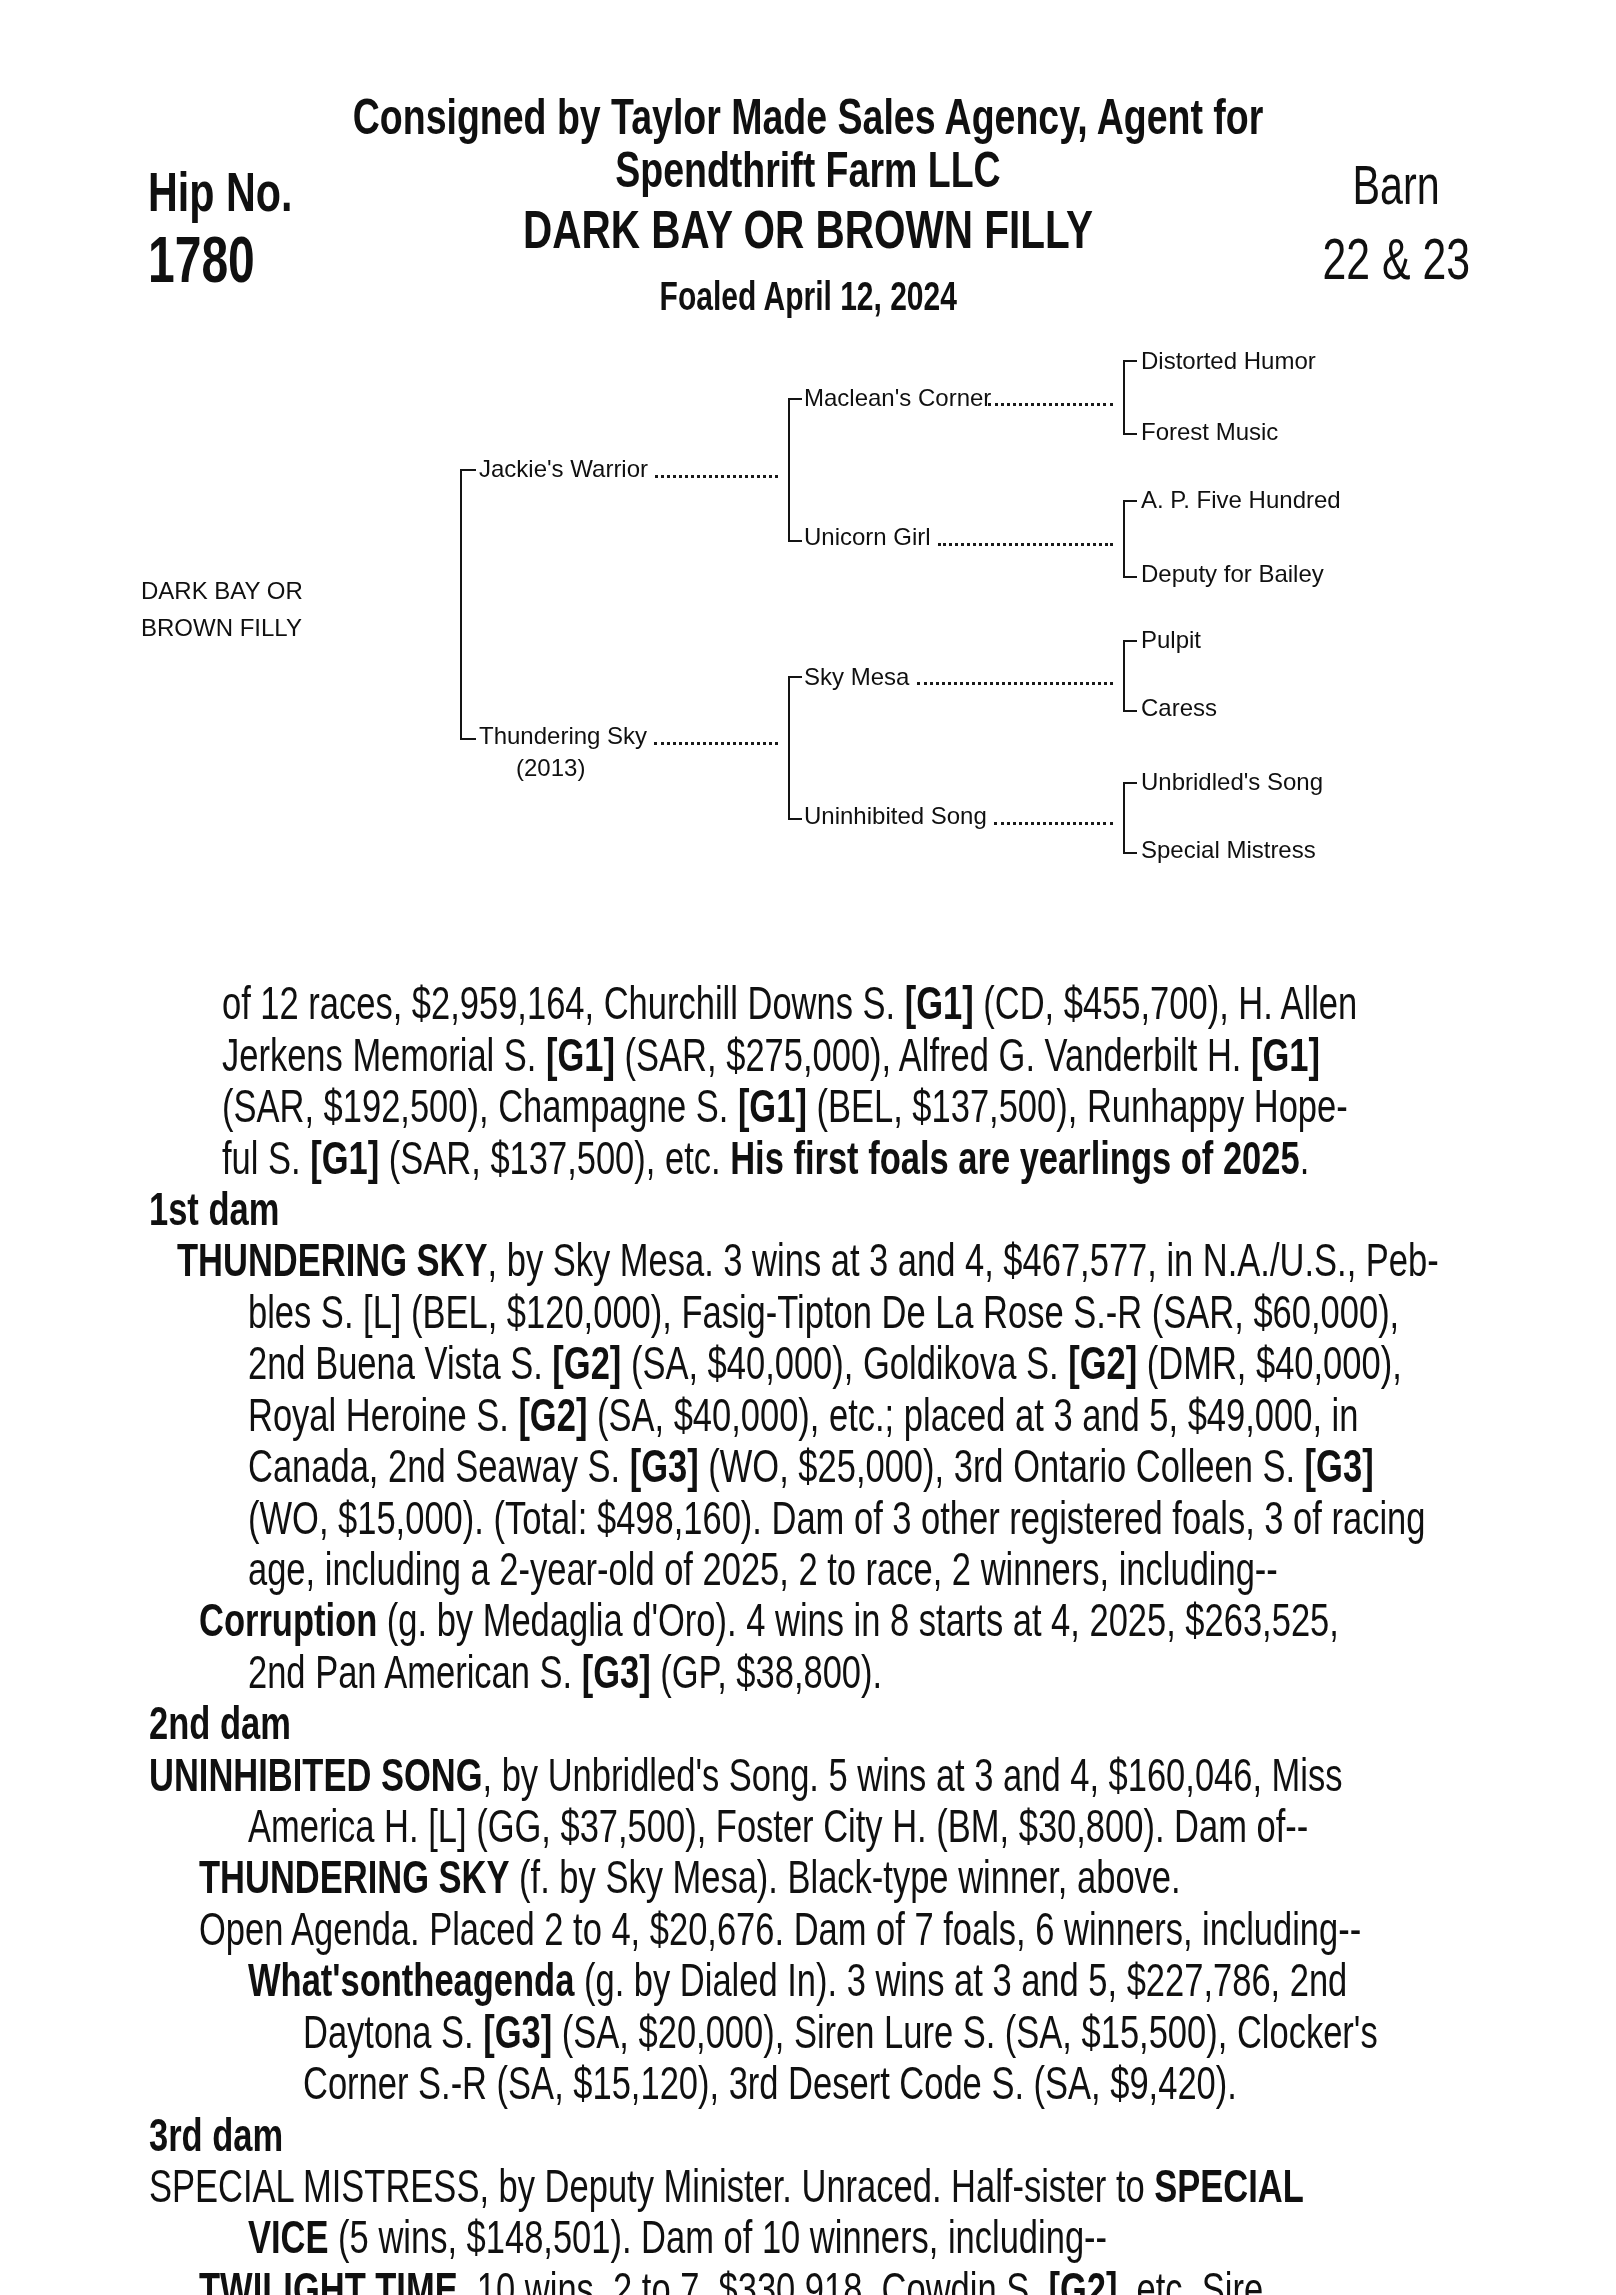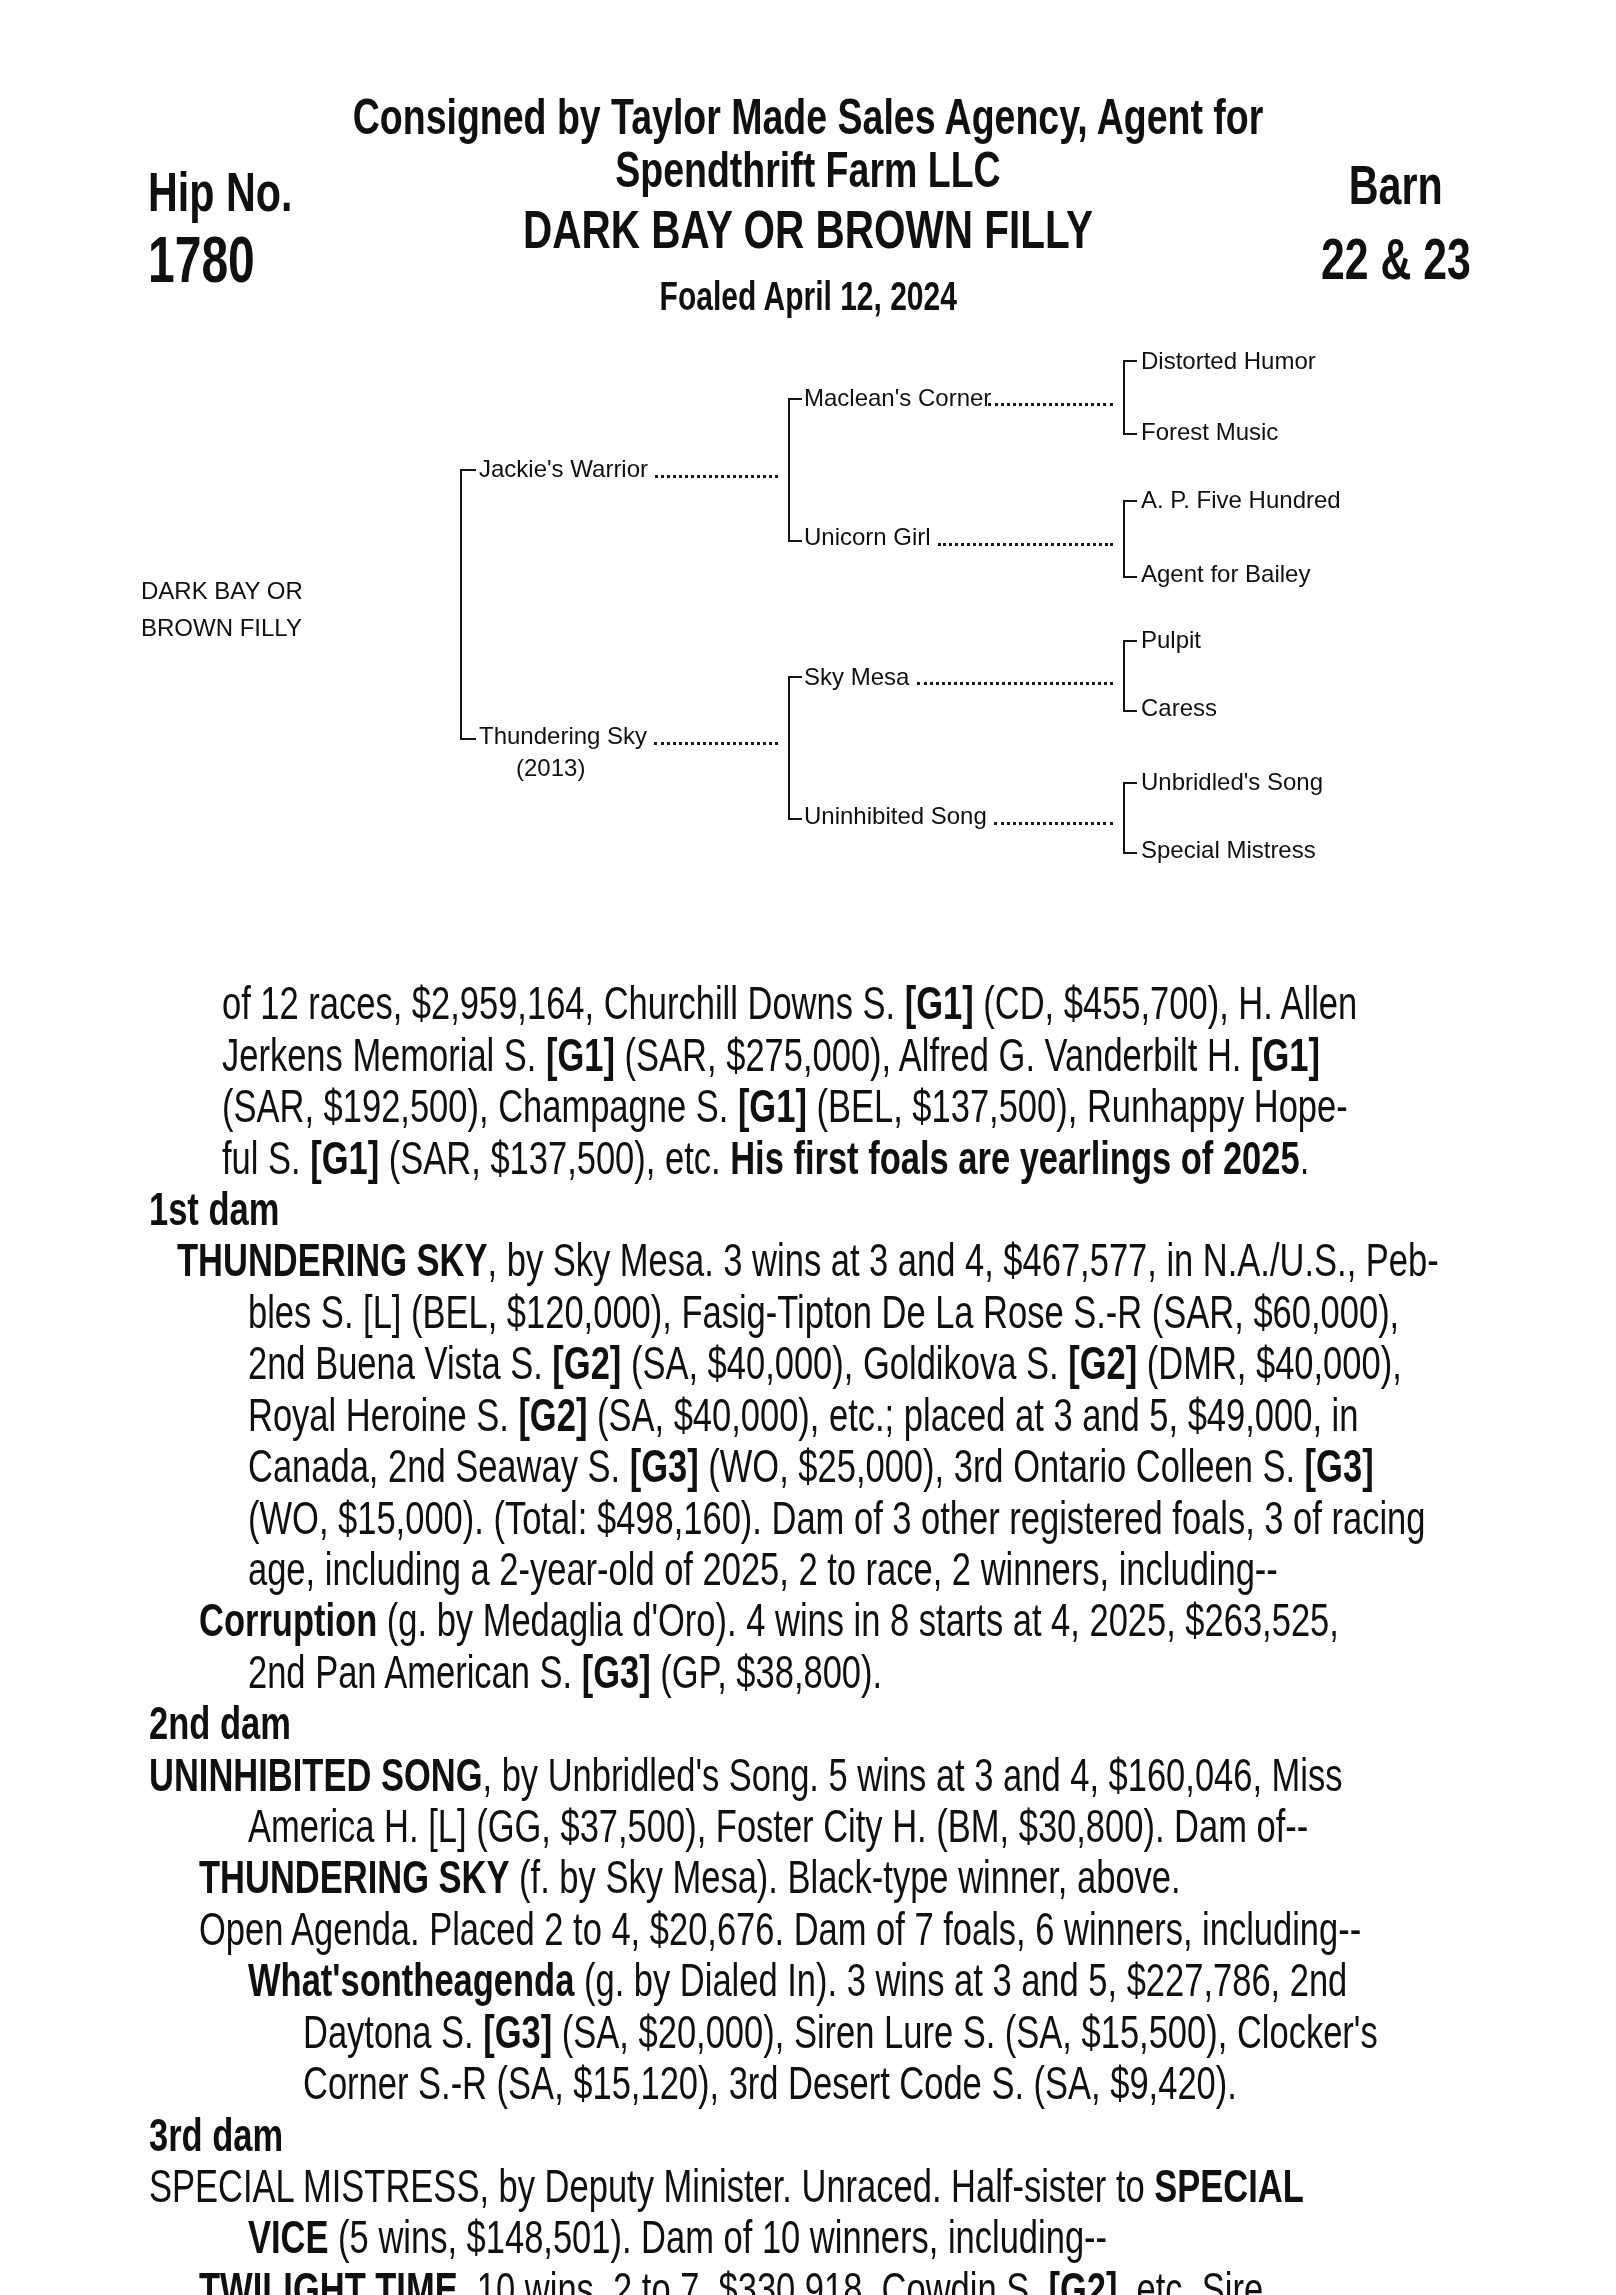--- a/index.html
+++ b/index.html
@@ -6,21 +6,21 @@
   body {
     position:relative; width:1616px; height:3227px;
     background:#ffffff; color:#101010; overflow:hidden;
     font-family:"Liberation Sans","DejaVu Sans",sans-serif;
   }
   
   .hcenter { position:absolute; left:0; width:1616px; text-align:center; font-weight:bold; white-space:nowrap; }
   .hcenter .t { display:inline-block; transform:scaleX(0.75); transform-origin:50% 50%; }
   .hleft   { position:absolute; font-weight:bold; white-space:nowrap; }
   .hleft .t { display:inline-block; transform:scaleX(0.75); transform-origin:0 50%; }
-  .hblock  { position:absolute; text-align:center; font-weight:bold; white-space:nowrap; }
+  .hblock  { position:absolute; text-align:center; font-weight:normal; white-space:nowrap; }
   .hblock .t { display:inline-block; transform:scaleX(0.75); transform-origin:50% 50%; }
   #consignor1 { top:92px;  font-size:50px; line-height:50px; }
   #consignor2 { top:145px;  font-size:50px; line-height:50px; }
   #hipLabel   { top:165px;  left:148px; font-size:55px; line-height:55px; }
   #hipNumber  { top:228px;  left:148px; font-size:64px; line-height:64px; }
   #barnBlock1 { top:158px;  left:1281px; width:230px; font-size:55px; line-height:55px; }
   #barnBlock2 { top:231px;  left:1281px; width:230px; font-size:57px; line-height:57px; }
   #horseTitle { top:202px;  font-size:54px; line-height:54px; }
   #foaledLine { top:271px;  font-size:40px; line-height:50px; }
   
@@ -59,21 +59,21 @@
     <div class="leader" style="left: 988px; top: 399px; width: 125px;"></div>
     <div class="pname" style="left: 804px; top: 522px;">Unicorn Girl</div>
     <div class="leader" style="left: 938px; top: 539px; width: 175px;"></div>
     <div class="pname" style="left: 804px; top: 662px;">Sky Mesa</div>
     <div class="leader" style="left: 917px; top: 678px; width: 196px;"></div>
     <div class="pname" style="left: 804px; top: 801px;">Uninhibited Song</div>
     <div class="leader" style="left: 994px; top: 818px; width: 119px;"></div>
     <div class="pname" style="left: 1141px; top: 346px;">Distorted Humor</div>
     <div class="pname" style="left: 1141px; top: 417px;">Forest Music</div>
     <div class="pname" style="left: 1141px; top: 485px;">A. P. Five Hundred</div>
-    <div class="pname" style="left: 1141px; top: 559px;">Agent for Bailey</div>
+    <div class="pname" style="left: 1141px; top: 559px;">Deputy for Bailey</div>
     <div class="pname" style="left: 1141px; top: 625px;">Pulpit</div>
     <div class="pname" style="left: 1141px; top: 693px;">Caress</div>
     <div class="pname" style="left: 1141px; top: 767px;">Unbridled's Song</div>
     <div class="pname" style="left: 1141px; top: 835px;">Special Mistress</div>
     <div class="bracket" style="left: 460px; top: 469px; width: 13.8px; height: 267px;"></div>
     <div class="bracket" style="left: 788px; top: 398px; width: 12px; height: 140px;"></div>
     <div class="bracket" style="left: 788px; top: 676px; width: 12px; height: 140px;"></div>
     <div class="bracket" style="left: 1123px; top: 360px; width: 12px; height: 71px;"></div>
     <div class="bracket" style="left: 1123px; top: 500px; width: 12px; height: 74px;"></div>
     <div class="bracket" style="left: 1123px; top: 640px; width: 12px; height: 68px;"></div>

